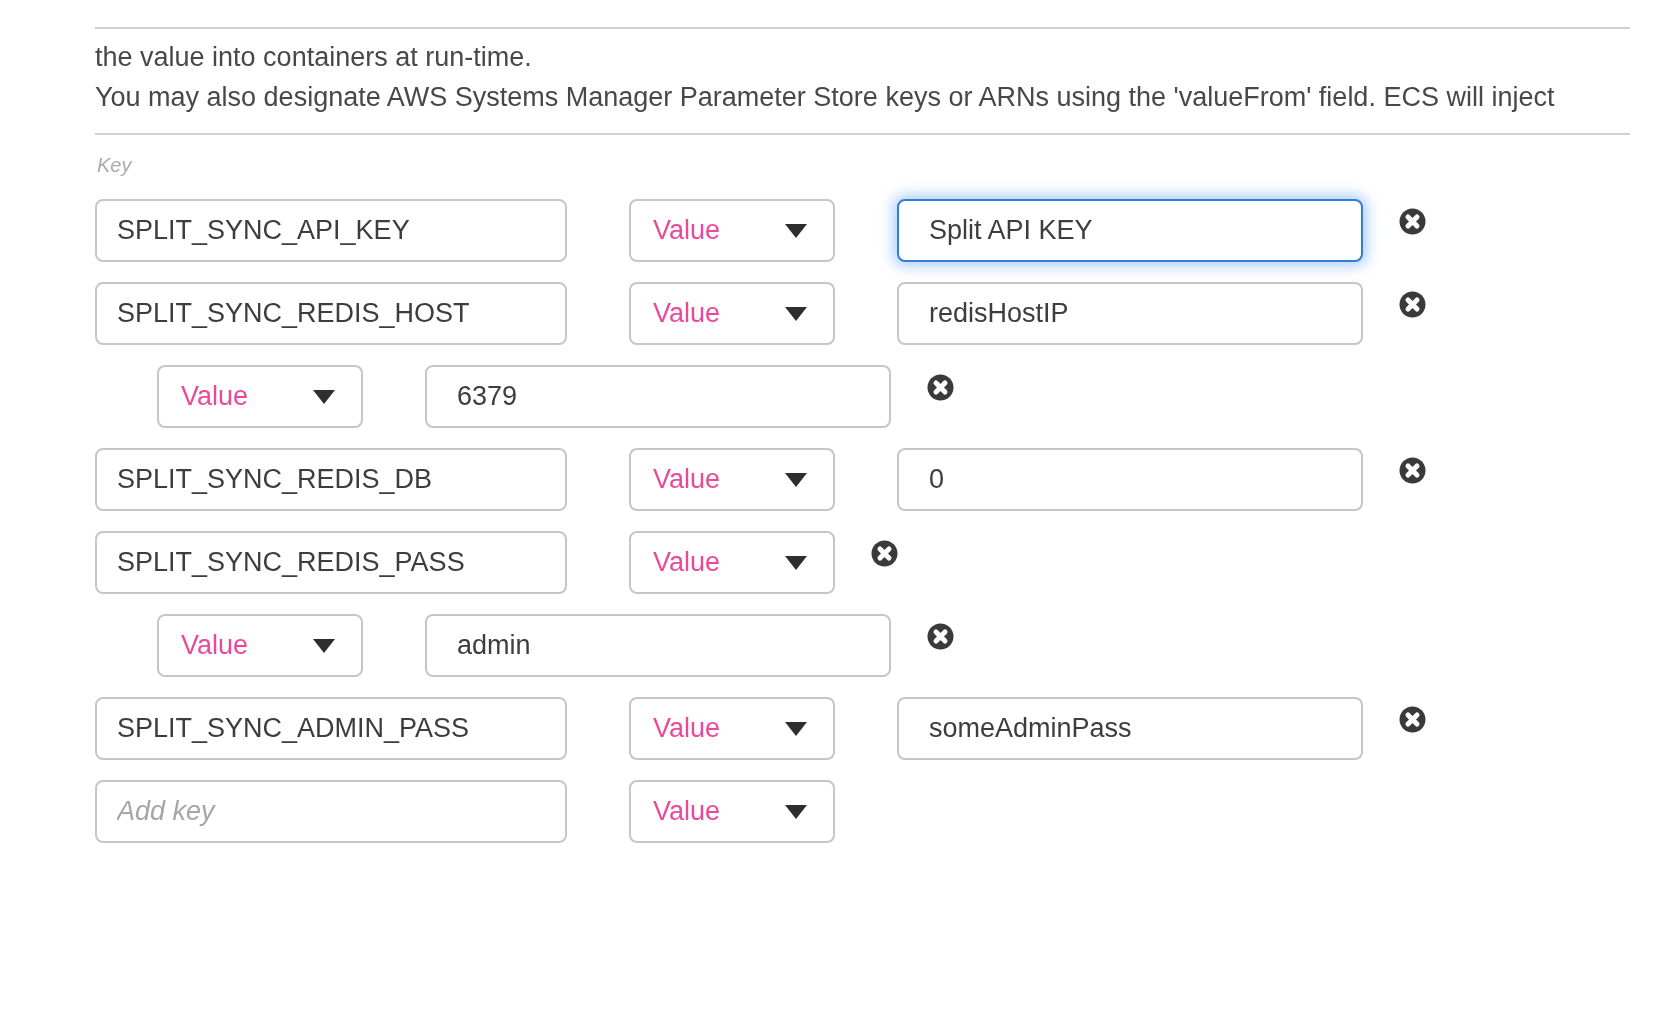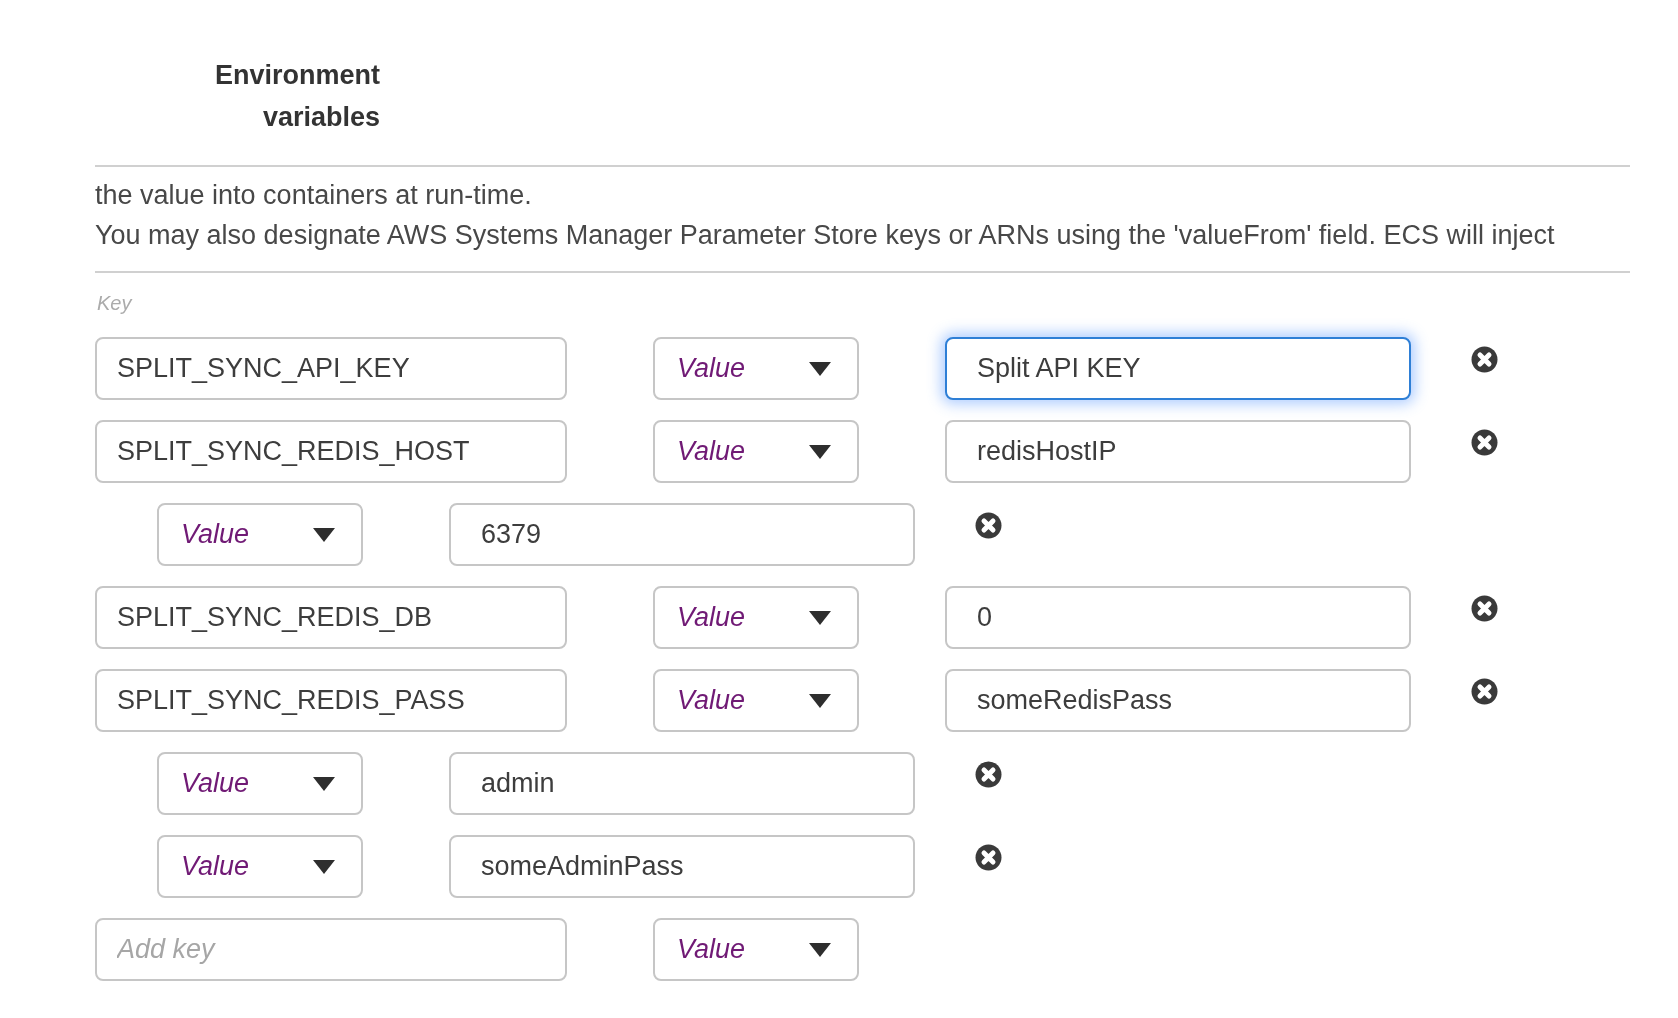--- a/index.html
+++ b/index.html
@@ -48,21 +48,20 @@
     color: #ababab;
   }
 
   
   .rows { margin-top: 18px; }
   .env-row {
     display: flex;
     align-items: stretch;
     height: 63px;
     margin: 0 0 20px 95px;
-    gap: 24px;
   }
   .text-box {
     height: 63px;
     border: 2px solid #c6c6c6;
     border-radius: 8px;
     background: #fff;
     font-family: "Liberation Sans", "DejaVu Sans", sans-serif;
     font-size: 27px;
     color: #3d3d3d;
     outline: none;
@@ -88,22 +87,21 @@
     border-radius: 8px;
     background: #fff;
     display: flex;
     align-items: center;
     justify-content: space-between;
     padding: 0 26px 0 22px;
     cursor: default;
   }
   .type-select .type-label {
     font-size: 27px;
-    font-style: italic;
-    color: #701a75;
+    color: #ec4899;
   }
   .caret-down {
     width: 0; height: 0;
     border-left: 11px solid transparent;
     border-right: 11px solid transparent;
     border-top: 14px solid #2e2e2e;
   }
 
   
   .remove-btn {
@@ -117,21 +115,20 @@
     cursor: pointer;
     flex: 0 0 auto;
   }
   .remove-btn svg { display: block; }
 </style>
 </head>
 <body>
 
 <div class="page">
 
-  <div class="section-label">Environment variables</div>
 
   <div class="divider top"></div>
 
   <p class="description">
     <span class="line">the value into containers at run-time.</span>
     <span class="line">You may also designate AWS Systems Manager Parameter Store keys or ARNs using the 'valueFrom' field. ECS will inject</span>
   </p>
 
   <div class="divider mid"></div>
 
@@ -192,21 +189,20 @@
         <path d="M9 9 L18 18 M18 9 L9 18" stroke="#ffffff" stroke-width="5" stroke-linecap="round"></path>
       </svg>
     </button>
   </div>
       <div class="env-row">
     <input class="text-box key-input" type="text" value="SPLIT_SYNC_REDIS_PASS" style="">
     <div class="type-select">
       <span class="type-label">Value</span>
       <span class="caret-down"></span>
     </div>
-    <input class="text-box value-input" type="text" value="someRedisPass" style="">
     <button class="remove-btn">
       <svg width="27" height="27" viewBox="0 0 27 27">
         <circle cx="13.5" cy="13.5" r="13" fill="#3a3a3a"></circle>
         <path d="M9 9 L18 18 M18 9 L9 18" stroke="#ffffff" stroke-width="5" stroke-linecap="round"></path>
       </svg>
     </button>
   </div>
       <div class="env-row">
     <div class="type-select">
       <span class="type-label">Value</span>
@@ -214,20 +210,21 @@
     </div>
     <input class="text-box value-input" type="text" value="admin" style="">
     <button class="remove-btn">
       <svg width="27" height="27" viewBox="0 0 27 27">
         <circle cx="13.5" cy="13.5" r="13" fill="#3a3a3a"></circle>
         <path d="M9 9 L18 18 M18 9 L9 18" stroke="#ffffff" stroke-width="5" stroke-linecap="round"></path>
       </svg>
     </button>
   </div>
       <div class="env-row">
+    <input class="text-box key-input" type="text" value="SPLIT_SYNC_ADMIN_PASS" style="">
     <div class="type-select">
       <span class="type-label">Value</span>
       <span class="caret-down"></span>
     </div>
     <input class="text-box value-input" type="text" value="someAdminPass" style="">
     <button class="remove-btn">
       <svg width="27" height="27" viewBox="0 0 27 27">
         <circle cx="13.5" cy="13.5" r="13" fill="#3a3a3a"></circle>
         <path d="M9 9 L18 18 M18 9 L9 18" stroke="#ffffff" stroke-width="5" stroke-linecap="round"></path>
       </svg>

